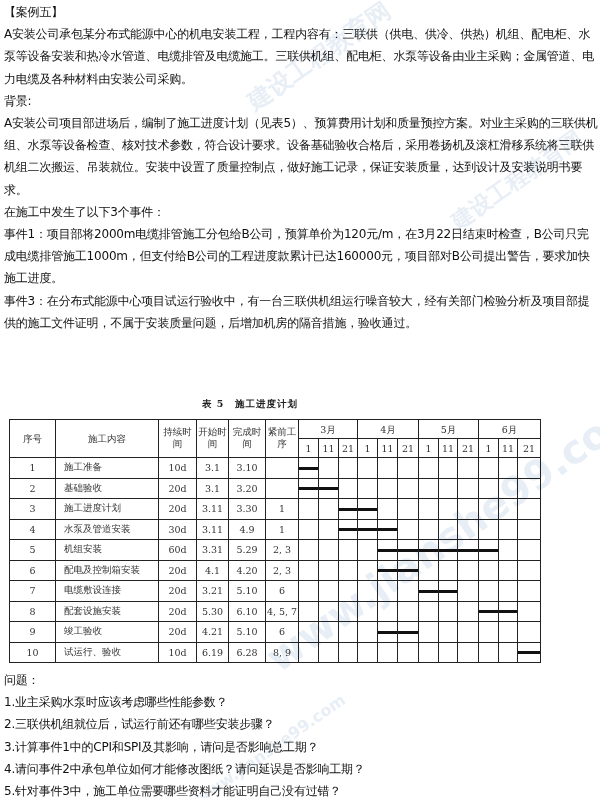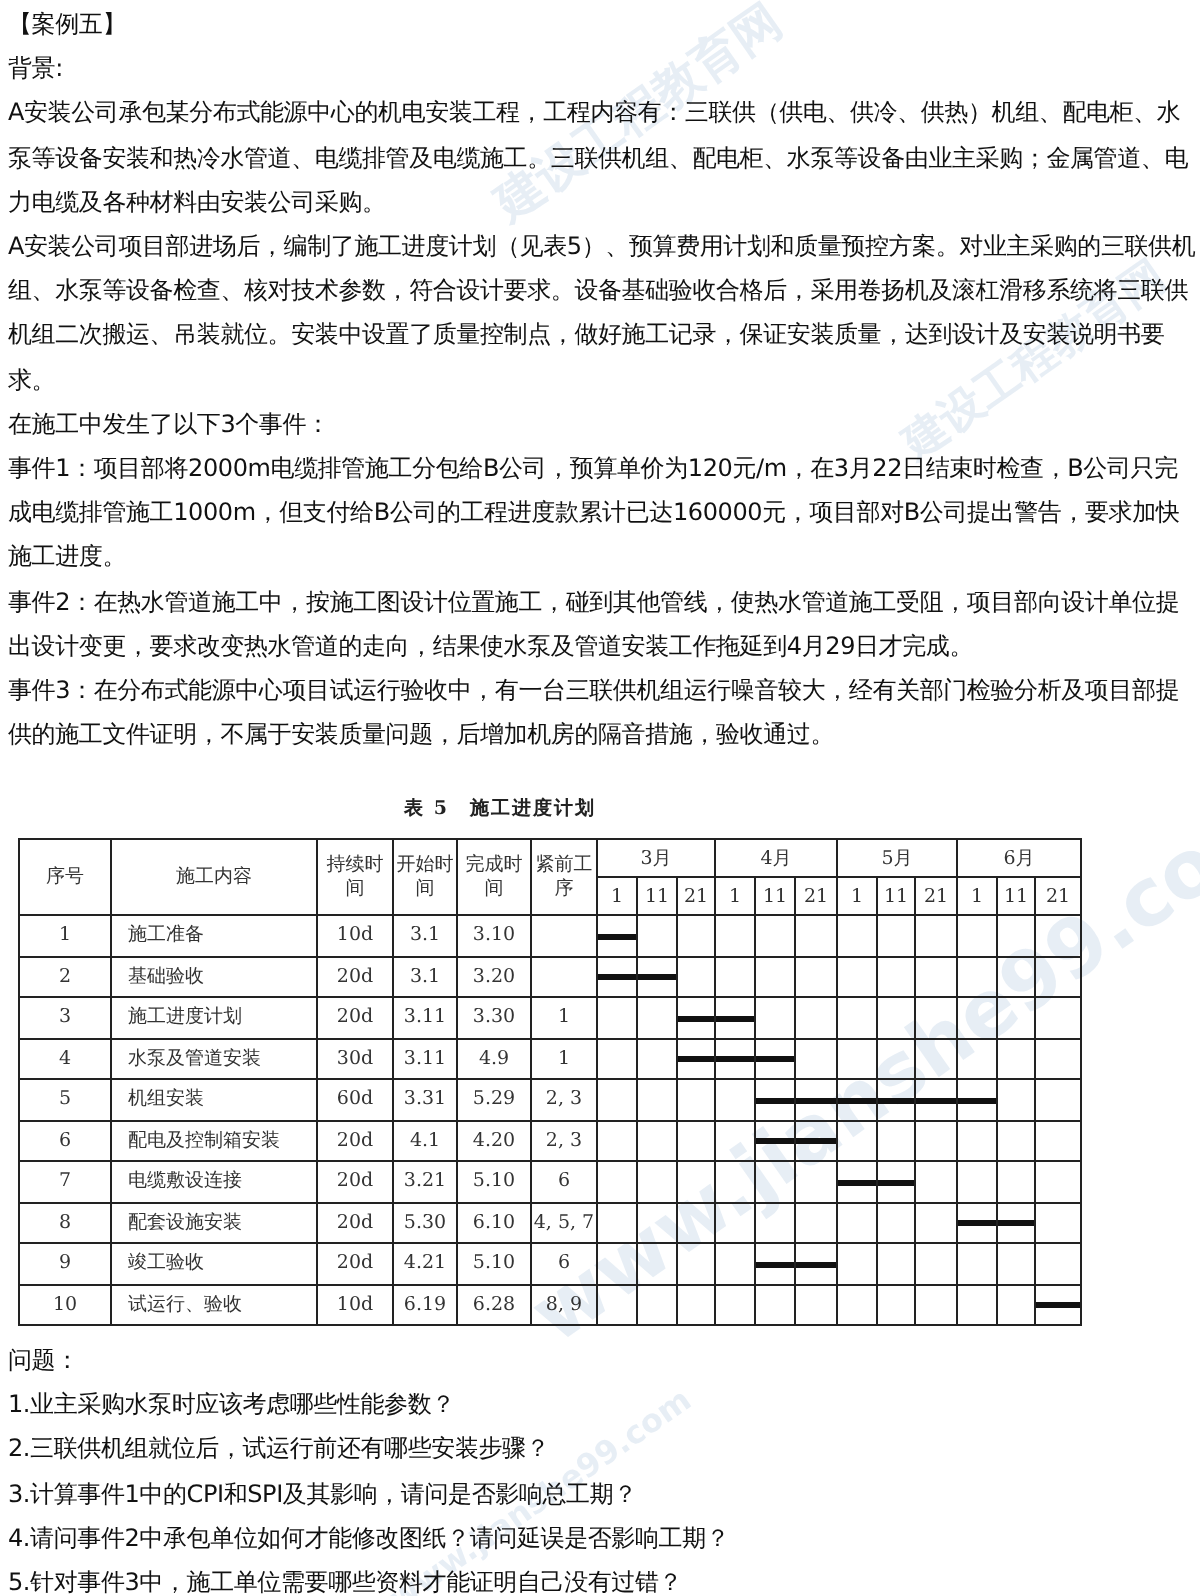--- a/index.html
+++ b/index.html
@@ -43,26 +43,25 @@
 </head>
 <body>
 
 <div class="watermark" style="left:235px;top:40px;font-size:24px;">建设工程教育网</div>
 <div class="watermark" style="left:440px;top:165px;font-size:22px;">建设工程教育网</div>
 <div class="watermark" style="left:230px;top:510px;font-size:40px;">www.jianshe99.com</div>
 <div class="watermark" style="left:180px;top:740px;font-size:16px;">www.jianshe99.com</div>
 
 <div id="intro" class="text-block">
   <p>【案例五】</p>
+  <p>A安装公司承包某分布式能源中心的机电安装工程，工程内容有：三联供（供电、供冷、供热）机组、配电柜、水泵等设备安装和热冷水管道、电缆排管及电缆施工。三联供机组、配电柜、水泵等设备由业主采购；金属管道、电力电缆及各种材料由安装公司采购。</p>
   <p>背景:</p>
-  <p>A安装公司承包某分布式能源中心的机电安装工程，工程内容有：三联供（供电、供冷、供热）机组、配电柜、水泵等设备安装和热冷水管道、电缆排管及电缆施工。三联供机组、配电柜、水泵等设备由业主采购；金属管道、电力电缆及各种材料由安装公司采购。</p>
   <p>A安装公司项目部进场后，编制了施工进度计划（见表5）、预算费用计划和质量预控方案。对业主采购的三联供机组、水泵等设备检查、核对技术参数，符合设计要求。设备基础验收合格后，采用卷扬机及滚杠滑移系统将三联供机组二次搬运、吊装就位。安装中设置了质量控制点，做好施工记录，保证安装质量，达到设计及安装说明书要求。</p>
   <p>在施工中发生了以下3个事件：</p>
   <p>事件1：项目部将2000m电缆排管施工分包给B公司，预算单价为120元/m，在3月22日结束时检查，B公司只完成电缆排管施工1000m，但支付给B公司的工程进度款累计已达160000元，项目部对B公司提出警告，要求加快施工进度。</p>
-  <p>事件2：在热水管道施工中，按施工图设计位置施工，碰到其他管线，使热水管道施工受阻，项目部向设计单位提出设计变更，要求改变热水管道的走向，结果使水泵及管道安装工作拖延到4月29日才完成。</p>
   <p>事件3：在分布式能源中心项目试运行验收中，有一台三联供机组运行噪音较大，经有关部门检验分析及项目部提供的施工文件证明，不属于安装质量问题，后增加机房的隔音措施，验收通过。</p>
 </div>
 
 <div class="table-caption">表 5　施工进度计划</div>
 
 <table class="plan">
   <colgroup>
     <col style="width:46px">
       <col style="width:103px">
       <col style="width:38px">

